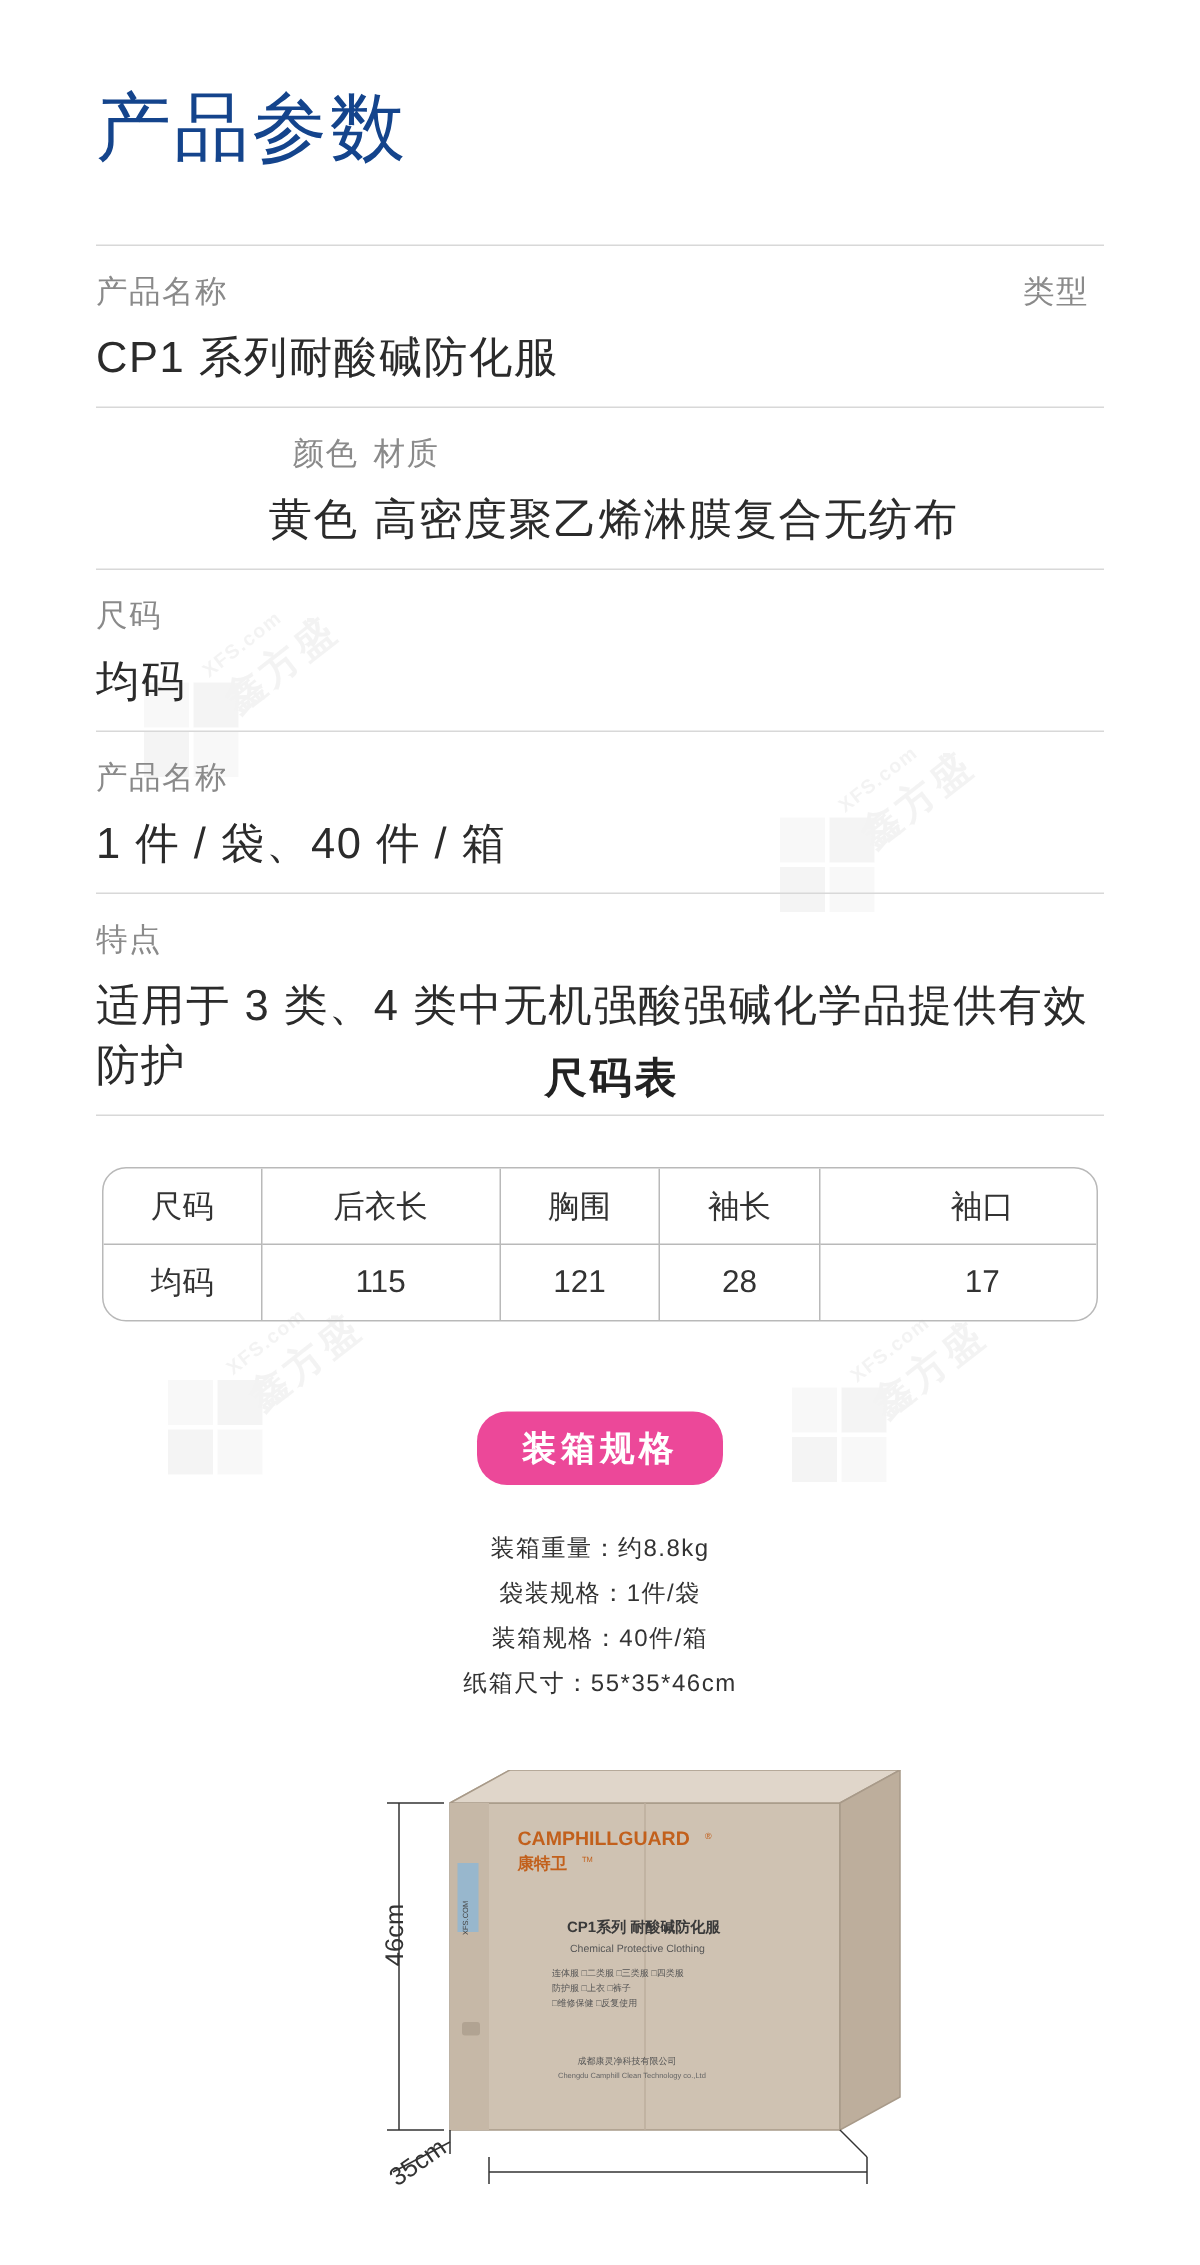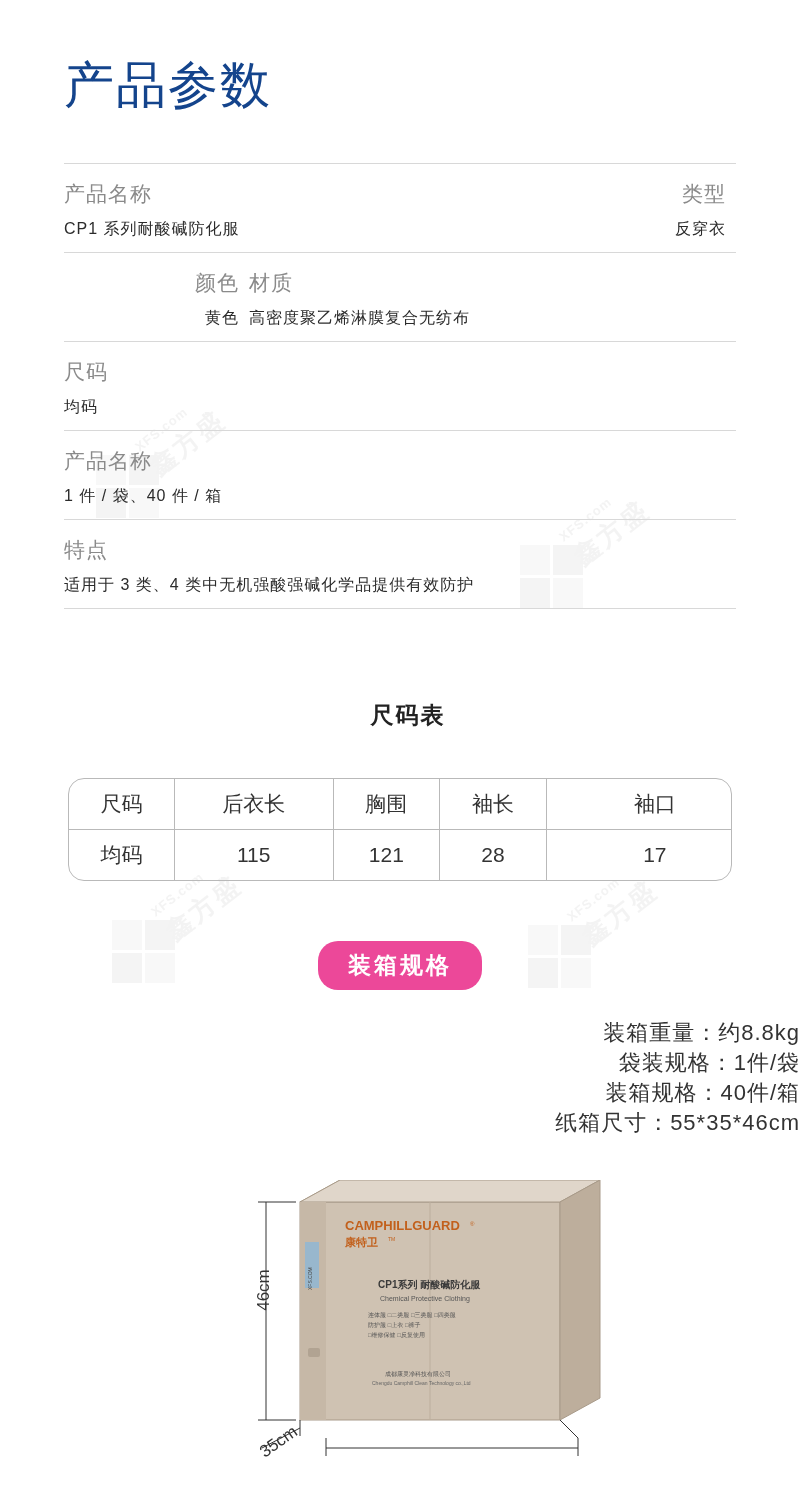--- a/index.html
+++ b/index.html
@@ -74,32 +74,32 @@
   }
   .spec-cell { flex: 1 1 0; padding-right: 10px; }
   .spec-cell.right { flex: 0 0 185px; text-align: right; }
   .spec-label {
     font-size: 21px;
     color: #8a8a8a;
     margin-bottom: 11px;
     letter-spacing: 1px;
   }
   .spec-value {
-    font-size: 16px;
+    font-size: 29px;
     color: #2b2b2b;
     letter-spacing: 1px;
   }
 
   
   .size-heading {
     position: absolute;
     left: 16px; right: 0;
     top: 700px;
     text-align: center;
-    font-size: 23px;
+    font-size: 28px;
     font-weight: bold;
     color: #222;
     letter-spacing: 2px;
   }
   .size-table-wrap {
     position: absolute;
     left: 68px;
     top: 778px;
     width: 664px;
     border: 1px solid #b9b9b9;
@@ -135,25 +135,24 @@
     padding: 9px 30px;
     border-radius: 20px;
   }
   .pack-lines {
     position: absolute;
     left: 0; right: 0;
     top: 1018px;
     text-align: center;
   }
   .pack-lines div {
-    font-size: 22px;
+    font-size: 16px;
     color: #333;
     line-height: 30px;
     letter-spacing: 1px;
-    text-align: right;
   }
 
   
   .carton-area {
     position: absolute;
     left: 0; right: 0;
     top: 1180px;
     height: 320px;
   }
   .dim-label {
@@ -211,21 +210,20 @@
 <div class="page-title">产品参数</div>
 
 <div class="spec-table">
   <div class="spec-row">
     <div class="spec-cell">
       <div class="spec-label">产品名称</div>
       <div class="spec-value">CP1 系列耐酸碱防化服</div>
     </div>
     <div class="spec-cell right">
       <div class="spec-label">类型</div>
-      <div class="spec-value">反穿衣</div>
     </div>
   </div>
   <div class="spec-row">
     <div class="spec-cell right">
       <div class="spec-label">颜色</div>
       <div class="spec-value">黄色</div>
     </div>
     <div class="spec-cell">
       <div class="spec-label">材质</div>
       <div class="spec-value">高密度聚乙烯淋膜复合无纺布</div>

